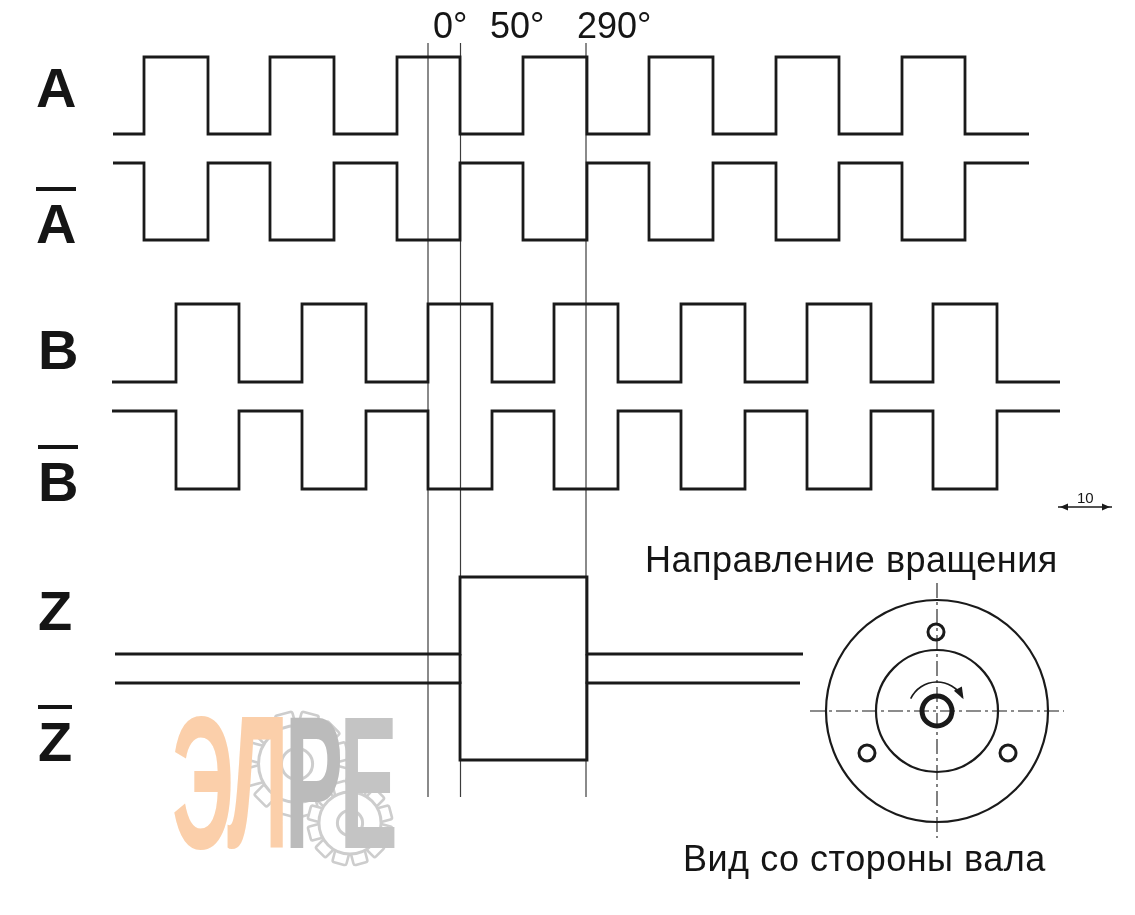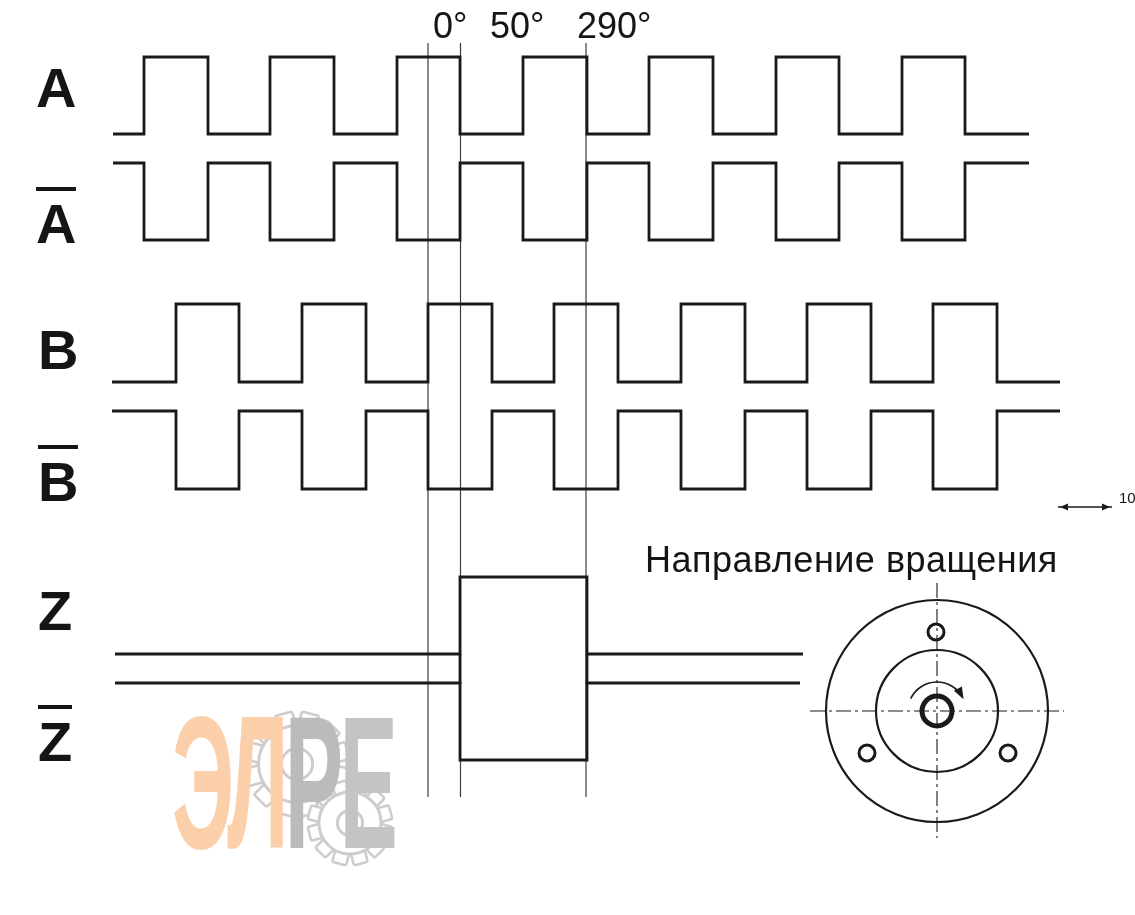--- a/index.html
+++ b/index.html
@@ -109,15 +109,16 @@
   </div>
   <div class="sig-label" style="left:38px; top:705px">
     <span class="bar">Z</span>
   </div>
 
   <div class="deg-label" style="left:433px; top:8px">0°</div>
   <div class="deg-label" style="left:490px; top:8px">50°</div>
   <div class="deg-label" style="left:577px; top:8px">290°</div>
 
   <div class="caption" style="left:645px; top:541px">Направление вращения</div>
+  <div class="caption" style="left:683px; top:840px">Вид со стороны вала</div>
 
-  <div class="dim-label" style="left:1119px; top:490px">10</div>
+  <div class="dim-label" style="left:1077px; top:490px">10</div>
 </div>
 
 </body></html>

